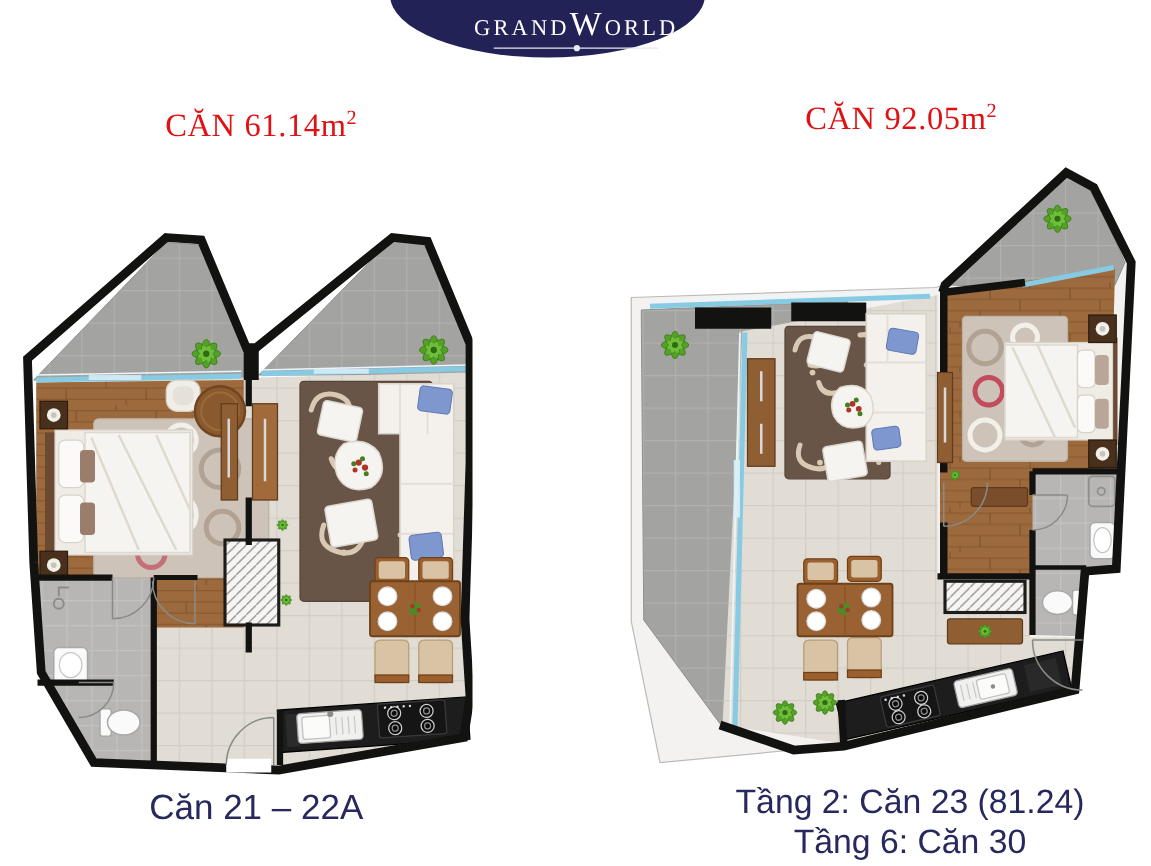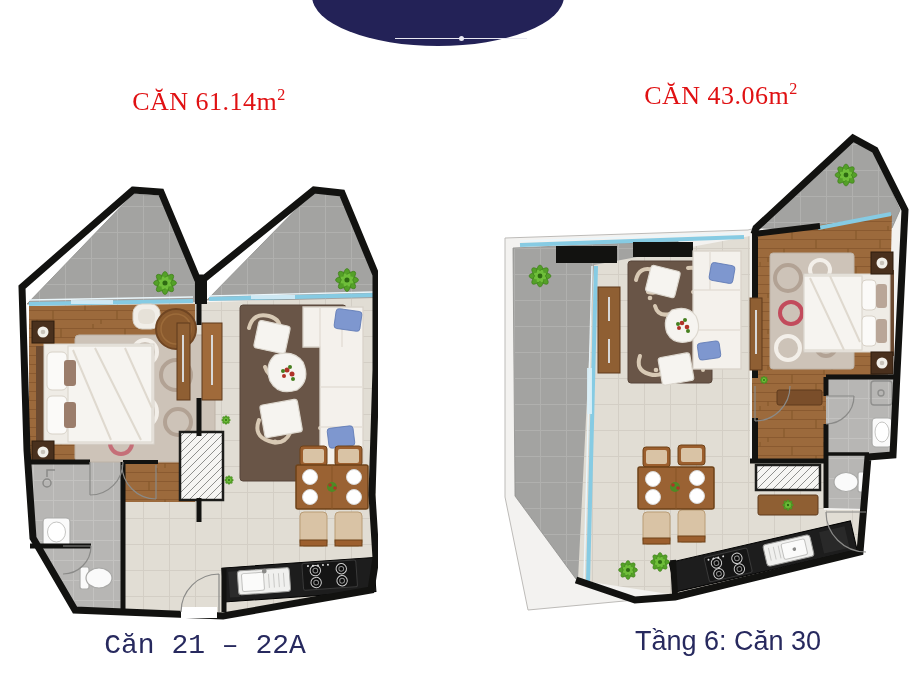--- a/index.html
+++ b/index.html
@@ -20,21 +20,21 @@
 
   
   .area-label{position:absolute;width:300px;text-align:center;color:var(--accent-red,#e01113);
               font-family:"Liberation Serif",serif;font-weight:normal;font-size:26px;letter-spacing:.5px;}
   .area-label sup{font-size:62%;}
   .area-left{left:59px;top:86px;}
   .area-right{left:571px;top:80px;}
 
   
   .caption{position:absolute;text-align:center;color:var(--caption-navy,#27295e);}
-  .caption-left{left:55px;top:630px;width:300px;font-size:28px;font-family:Liberation Mono, monospace;}
+  .caption-left{left:55px;top:630px;width:300px;font-size:28px;}
   .caption-right{left:547px;top:625px;width:362px;font-size:27px;line-height:32px;}
 
   .plan-svg{position:absolute;}
   .plan-left{left:13px;top:180px;}
   .plan-right{left:488px;top:118px;}
 
   
   .f-wall{fill:none;stroke:var(--wall-black,#121210);}
   .f-wallfill{fill:var(--wall-black,#121210);}
   .f-glass{stroke:var(--glass-blue,#86cbe3);stroke-width:4;fill:none;}
@@ -101,25 +101,26 @@
           <circle r="2.3" fill="#c9c4bb"></circle>
       </g>
       <g id="burner">
         <circle r="5.2" fill="#0b0b0b" stroke="#cfcfcf" stroke-width="1"></circle>
         <circle r="2.4" fill="none" stroke="#8f8f8f" stroke-width="1"></circle>
       </g>
     </defs>
   </svg>
 
   <div class="logo">
+    <div class="logo-text"><span class="lg-sm">GRAND</span><span class="lg-big">W</span><span class="lg-sm">ORLD</span></div>
     <div class="logo-line"></div>
   </div>
 
   <div class="area-label area-left"><span>CĂN 61.14m</span><sup>2</sup></div>
-  <div class="area-label area-right"><span>CĂN 43.06m</span><sup>2</sup></div>
+  <div class="area-label area-right"><span>CĂN 92.05m</span><sup>2</sup></div>
 
   <svg class="plan-svg plan-left" width="365" height="445" viewBox="0 0 365 445">
 
     <polygon points="14,124 120,14 148,16 182,100 182,124" fill="url(#pbal)" stroke="#8f8f8d" stroke-width=".8"></polygon>
     <polygon points="194,120 300,12 328,15 363,97 363,120" fill="url(#pbal)" stroke="#8f8f8d" stroke-width=".8"></polygon>
 
     <polygon points="16,126 363,118 363,400 358,410 210,436 62,430 20,358 16,300" fill="url(#ptile)"></polygon>
     <polygon points="16,126 182,124 182,322 110,322 110,282 16,282" fill="url(#pwood)"></polygon>
     <polygon points="17,282 110,282 110,432 62,430 20,358 17,300" fill="url(#pbath)"></polygon>
 
@@ -475,16 +476,17 @@
     </g>
 
     <use href="#plant" transform="translate(52,158) scale(1.1)"></use>
     <use href="#plant" transform="translate(358,57) scale(1.1)"></use>
     <use href="#plant" transform="translate(140,452) scale(.95)"></use>
     <use href="#plant" transform="translate(172,444) scale(.95)"></use>
   </svg>
 
   <div class="caption caption-left">Căn 21 – 22A</div>
   <div class="caption caption-right">
+    <div>Tầng 2: Căn 23 (81.24)</div>
     <div>Tầng 6: Căn 30</div>
   </div>
 
 </div>
 
 </body></html>

